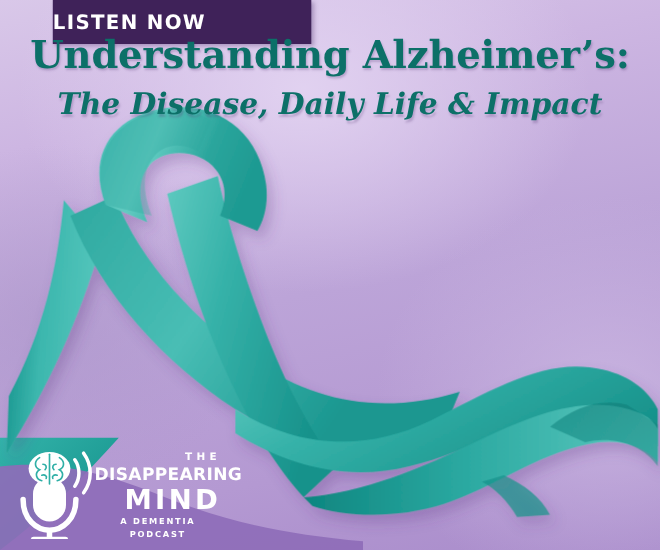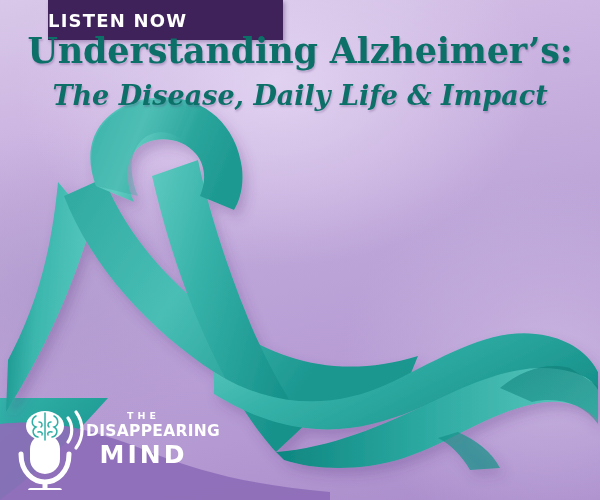--- a/index.html
+++ b/index.html
@@ -53,23 +53,23 @@
     margin-left:48px;
   }
   .cta span{
     font-family:"DejaVu Sans",sans-serif;font-weight:700;
     font-size:18px;letter-spacing:1.2px;color:#FFFFFF;
   }
 
   
   .logo{position:absolute;left:8px;top:404px;width:190px;height:88px;}
   .logo-text{position:absolute;left:78px;top:6px;width:115px;text-align:center;color:#fff;}
-  .lt-the{font-family:"DejaVu Sans",sans-serif;font-weight:700;font-size:9.5px;letter-spacing:4px;line-height:12px;}
+  .lt-the{font-family:"DejaVu Sans",sans-serif;font-weight:700;font-size:9.5px;letter-spacing:4px;line-height:12px;text-align:right;}
   .lt-dis{font-family:"DejaVu Sans",sans-serif;font-weight:700;font-size:15.5px;letter-spacing:.3px;line-height:19px;text-align:right;}
-  .lt-mind{font-family:"DejaVu Sans",sans-serif;font-weight:700;font-size:25px;letter-spacing:3px;line-height:27px;}
+  .lt-mind{font-family:"DejaVu Sans",sans-serif;font-weight:700;font-size:25px;letter-spacing:3px;line-height:27px;text-align:right;}
   .lt-sub{font-family:"DejaVu Sans",sans-serif;font-weight:700;font-size:7.5px;letter-spacing:1.6px;line-height:12px;}
 </style>
 </head>
 <body>
 
 <div id="ad">
 
   <svg class="layer" viewBox="0 0 600 500" preserveAspectRatio="none">
     <defs>
       <linearGradient id="wedgeG" x1="0" y1="0" x2="1" y2="1">
@@ -189,16 +189,17 @@
 
       <g fill="none" stroke="#FFFFFF" stroke-width="3.2" stroke-linecap="round">
         <path d="M60,14 C65,21 65,31 60,38"></path>
         <path d="M68,8 C76,19 76,33 68,44"></path>
       </g>
     </svg>
     <div class="logo-text">
       <div class="lt-the">THE</div>
       <div class="lt-dis">DISAPPEARING</div>
       <div class="lt-mind">MIND</div>
+      <div class="lt-sub">A DEMENTIA PODCAST</div>
     </div>
   </div>
 
 </div>
 
 </body></html>

